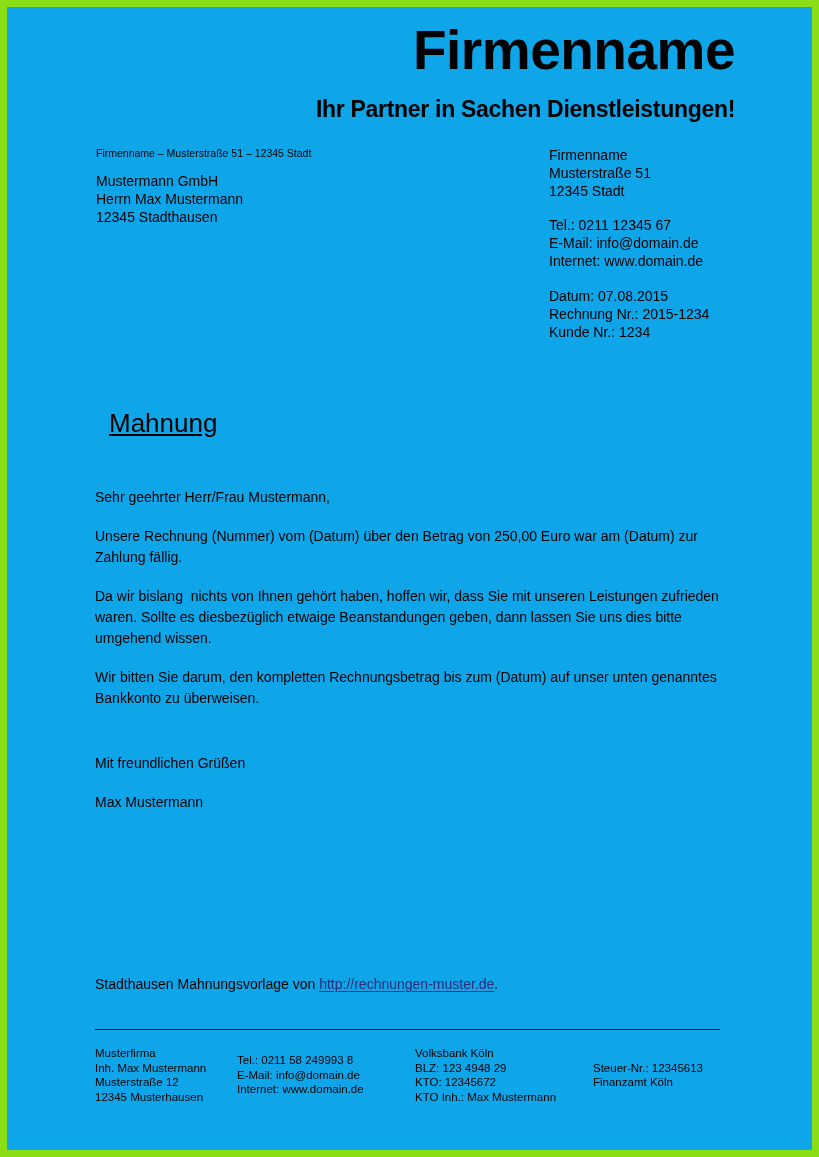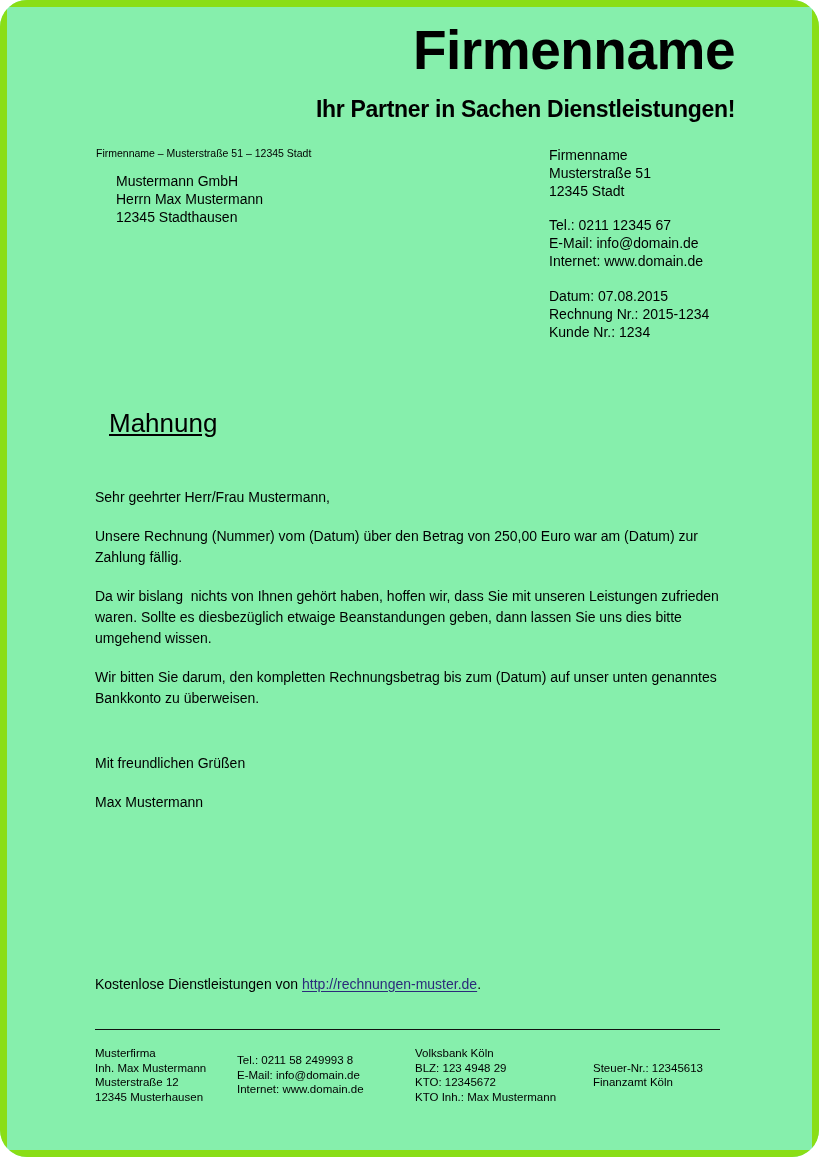--- a/index.html
+++ b/index.html
@@ -8,24 +8,23 @@
     background: #ffffff;
   }
   body {
     font-family: "Liberation Sans", sans-serif;
     color: #000000;
   }
   #page {
     position: relative;
     width: 819px;
     height: 1157px;
-    background: #86efac;
+    background: #0ea5e9;
     overflow: hidden;
     box-sizing: border-box;
-    border-radius: 27px;
   }
   
   .frame-band {
     position: absolute;
     background: #8ade16;
   }
   .frame-left   { left: 0; top: 0; width: 7px; height: 1157px; }
   .frame-right  { left: 812px; top: 0; width: 7px; height: 1157px; }
   .frame-top    { left: 0; top: 0; width: 819px; height: 7px; }
   .frame-bottom { left: 0; top: 1150px; width: 819px; height: 7px; }
@@ -67,21 +66,20 @@
     line-height: 1.25;
     text-underline-offset: 2px;
     white-space: nowrap;
   }
   #recipient-block {
     position: absolute;
     left: 96px;
     top: 172px;
     font-size: 14px;
     line-height: 18px;
-    margin-left: 20px;
   }
 
   
   .info-col {
     position: absolute;
     left: 549px;
     font-size: 14px;
     line-height: 18px;
   }
   #company-address-block { top: 146px; }
@@ -204,21 +202,21 @@
   <div id="letter-body">
     <p>Sehr geehrter Herr/Frau Mustermann,</p>
     <p>Unsere Rechnung (Nummer) vom (Datum) über den Betrag von 250,00 Euro war am (Datum) zur Zahlung fällig.</p>
     <p>Da wir bislang  nichts von Ihnen gehört haben, hoffen wir, dass Sie mit unseren Leistungen zufrieden waren. Sollte es diesbezüglich etwaige Beanstandungen geben, dann lassen Sie uns dies bitte umgehend wissen.</p>
     <p>Wir bitten Sie darum, den kompletten Rechnungsbetrag bis zum (Datum) auf unser unten genanntes Bankkonto zu überweisen.</p>
     <p class="sig-gap">Mit freundlichen Grüßen</p>
     <p class="last">Max Mustermann</p>
   </div>
 
   <div id="promo-line">
-    <span>Kostenlose Dienstleistungen von </span><a id="promo-url" href="#">http://rechnungen-muster.de</a><span>.</span>
+    <span>Stadthausen Mahnungsvorlage von </span><a id="promo-url" href="#">http://rechnungen-muster.de</a><span>.</span>
   </div>
 
   <div id="footer-rule"></div>
 
   <div id="footer-columns">
     <div class="footer-col" id="footer-col-firm">
       <span class="fline">Musterfirma</span>
       <span class="fline">Inh. Max Mustermann</span>
       <span class="fline">Musterstraße 12</span>
       <span class="fline">12345 Musterhausen</span>

